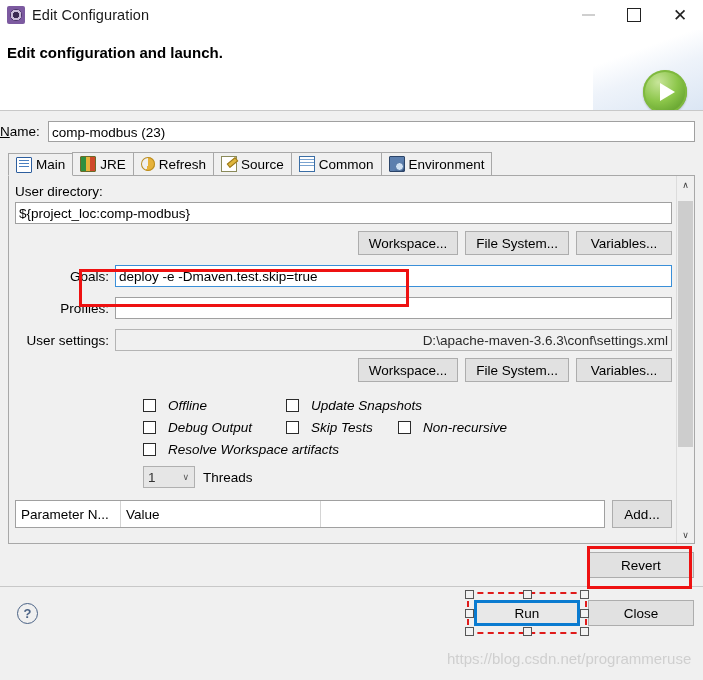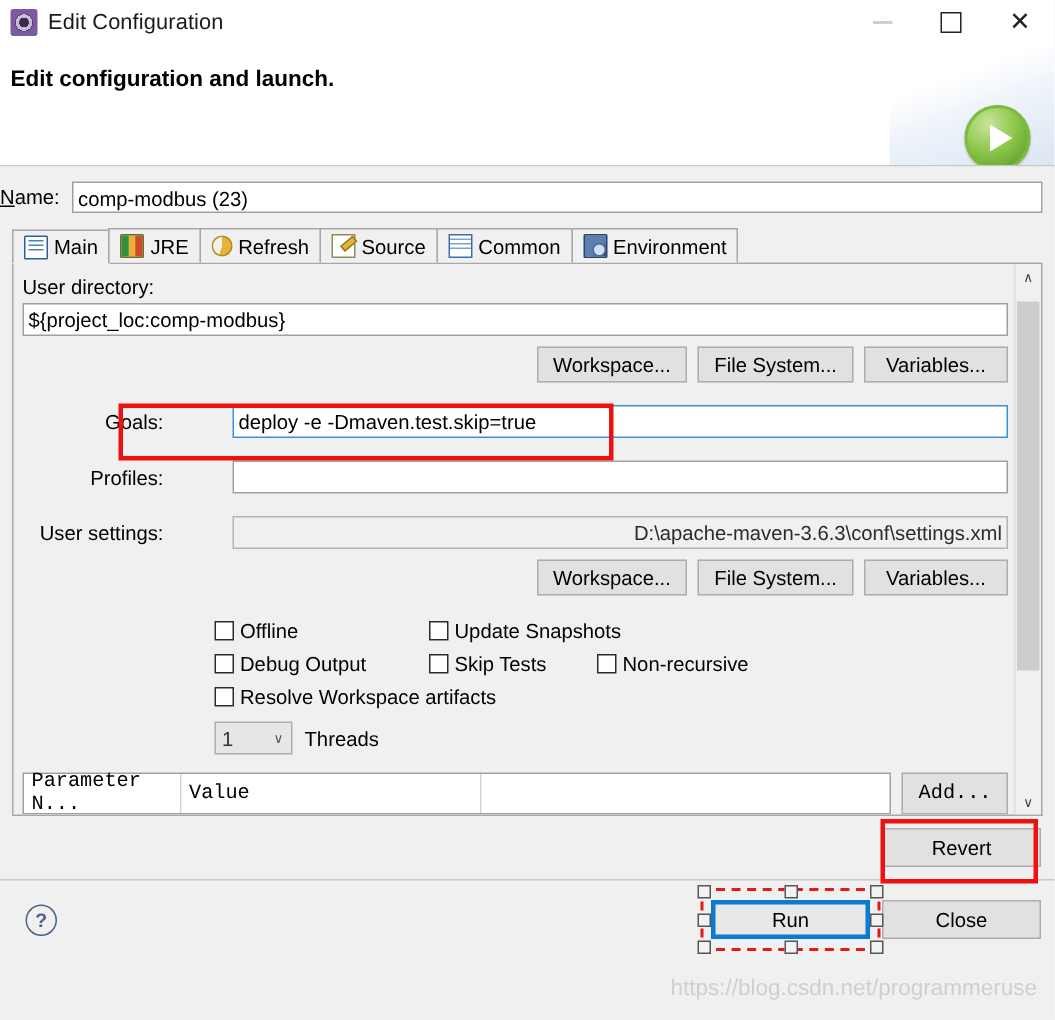--- a/index.html
+++ b/index.html
@@ -218,42 +218,41 @@
     padding: 0 10px;
     font-size: 13.5px;
     color: #000;
     display: flex; align-items: center; justify-content: center;
     box-sizing: border-box;
     white-space: nowrap;
   }
 
   .lbl-input-row {
     display: flex; align-items: center;
-    margin-top: 15px;
-    gap: 40px;
+    margin-top: 10px;
   }
   .lbl-input-row .lab {
     width: 94px; text-align: right; padding-right: 6px;
     font-size: 13.5px; flex: 0 0 auto;
   }
   .lbl-input-row .inp { flex: 1 1 auto; }
 
   
   .redbox {
     position: absolute;
     border: 3px solid #ee1111;
     box-sizing: border-box;
     pointer-events: none;
     z-index: 30;
   }
 
   
   .check-area { margin-top: 12px; padding-left: 128px; }
   .check-line { display: flex; align-items: center; height: 22px; }
-  .cbx { display: flex; align-items: center; gap: 4px; font-size: 13.5px; }
+  .cbx { display: flex; align-items: center; gap: 12px; font-size: 13.5px; font-style: italic; }
   .box {
     width: 13px; height: 13px;
     background: #ffffff;
     border: 1.3px solid #2b2b2b;
     box-sizing: border-box;
     flex: 0 0 auto;
   }
   .threads-row { display: flex; align-items: center; gap: 8px; height: 26px; margin-top: 4px; }
   .combo {
     width: 52px; height: 22px;
@@ -261,21 +260,21 @@
     border: 1px solid #b0b0b0;
     display: flex; align-items: center;
     box-sizing: border-box;
     font-size: 13.5px;
     padding-left: 4px;
     color: #333;
   }
   .combo .caret { margin-left: auto; margin-right: 5px; font-size: 9px; color:#555; }
 
   
-  .param-wrap { display: flex; align-items: stretch; gap: 7px; margin-top: 10px; font-family: Liberation Mono, monospace; }
+  .param-wrap { display: flex; align-items: stretch; gap: 7px; margin-top: 10px; }
   .param-table {
     flex: 1 1 auto;
     height: 28px;
     background: #ffffff;
     border: 1px solid #a0a0a0;
     display: flex; align-items: stretch;
     box-sizing: border-box;
   }
   .th {
     display: flex; align-items: center;

